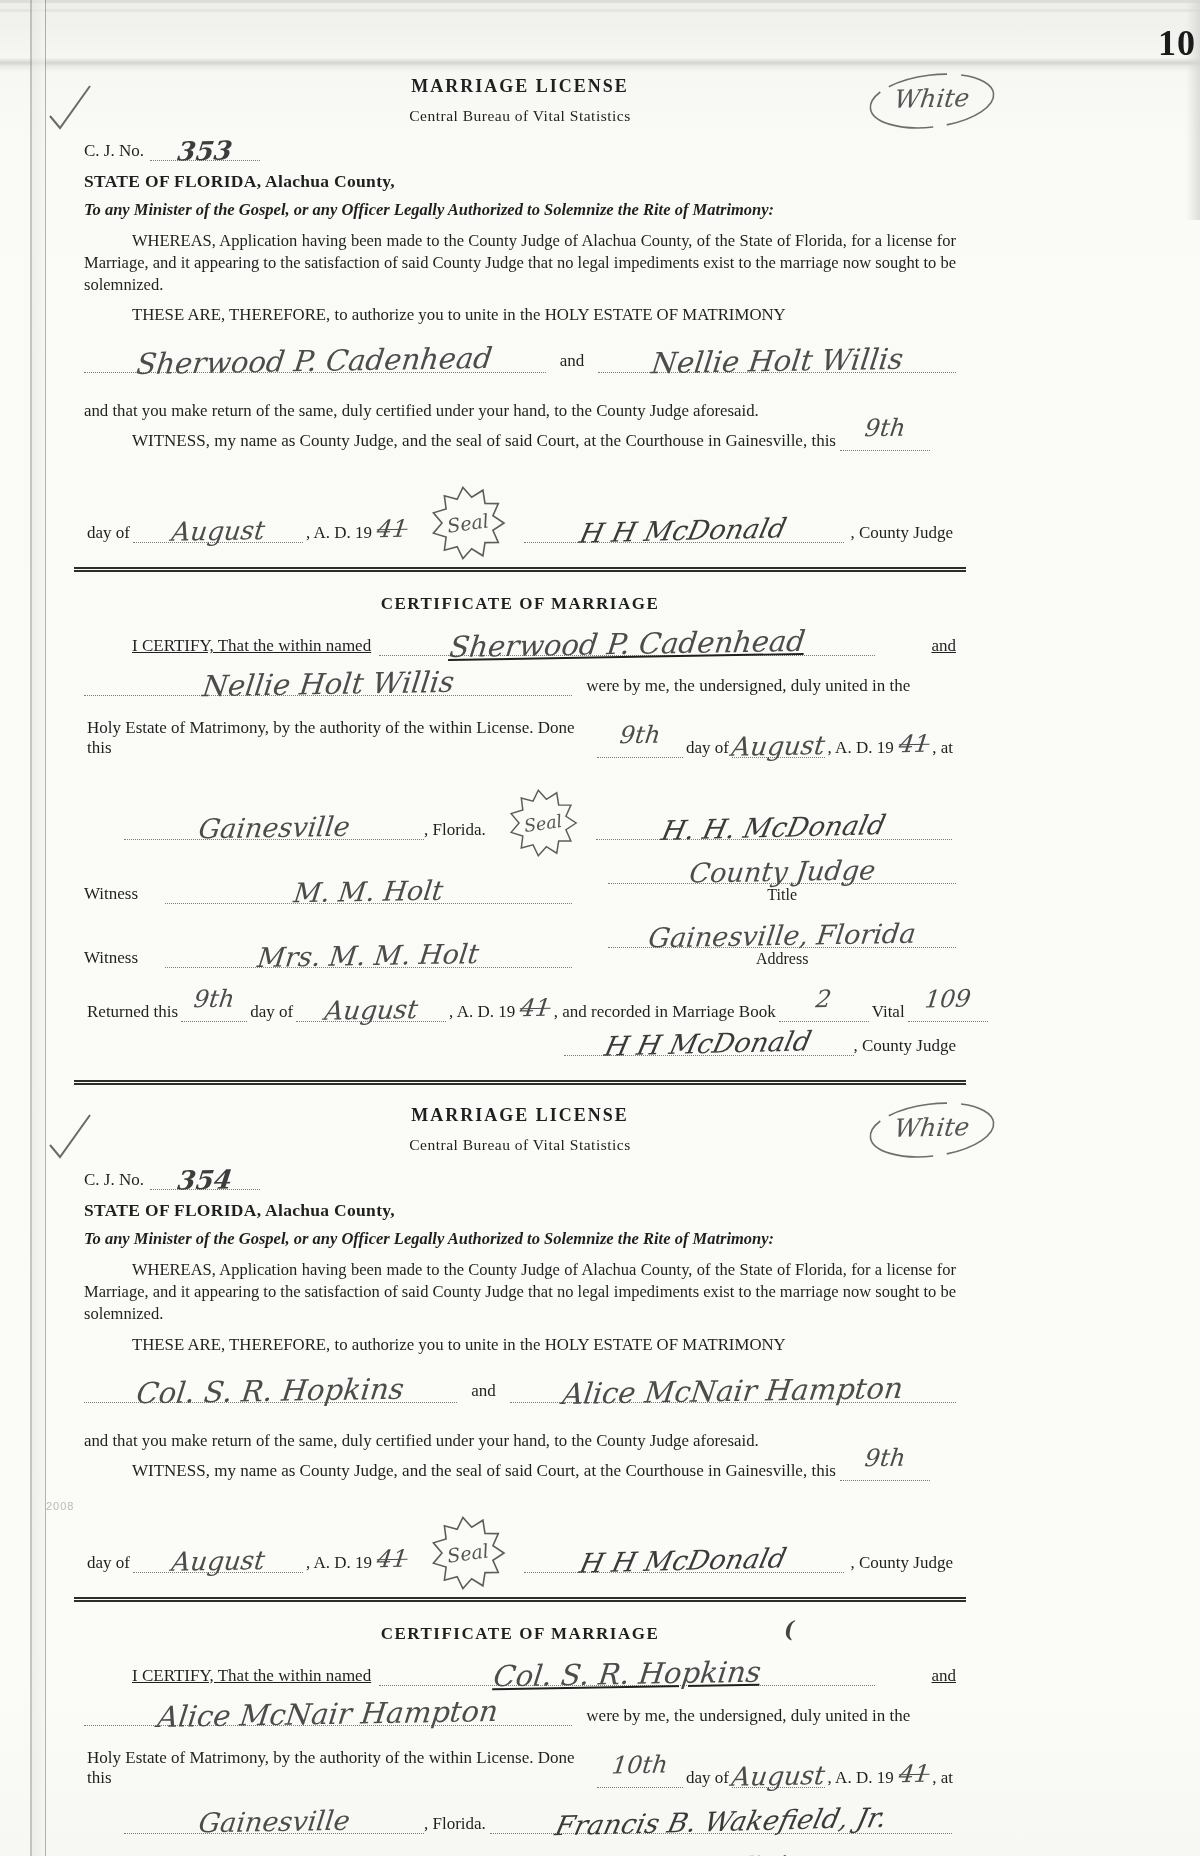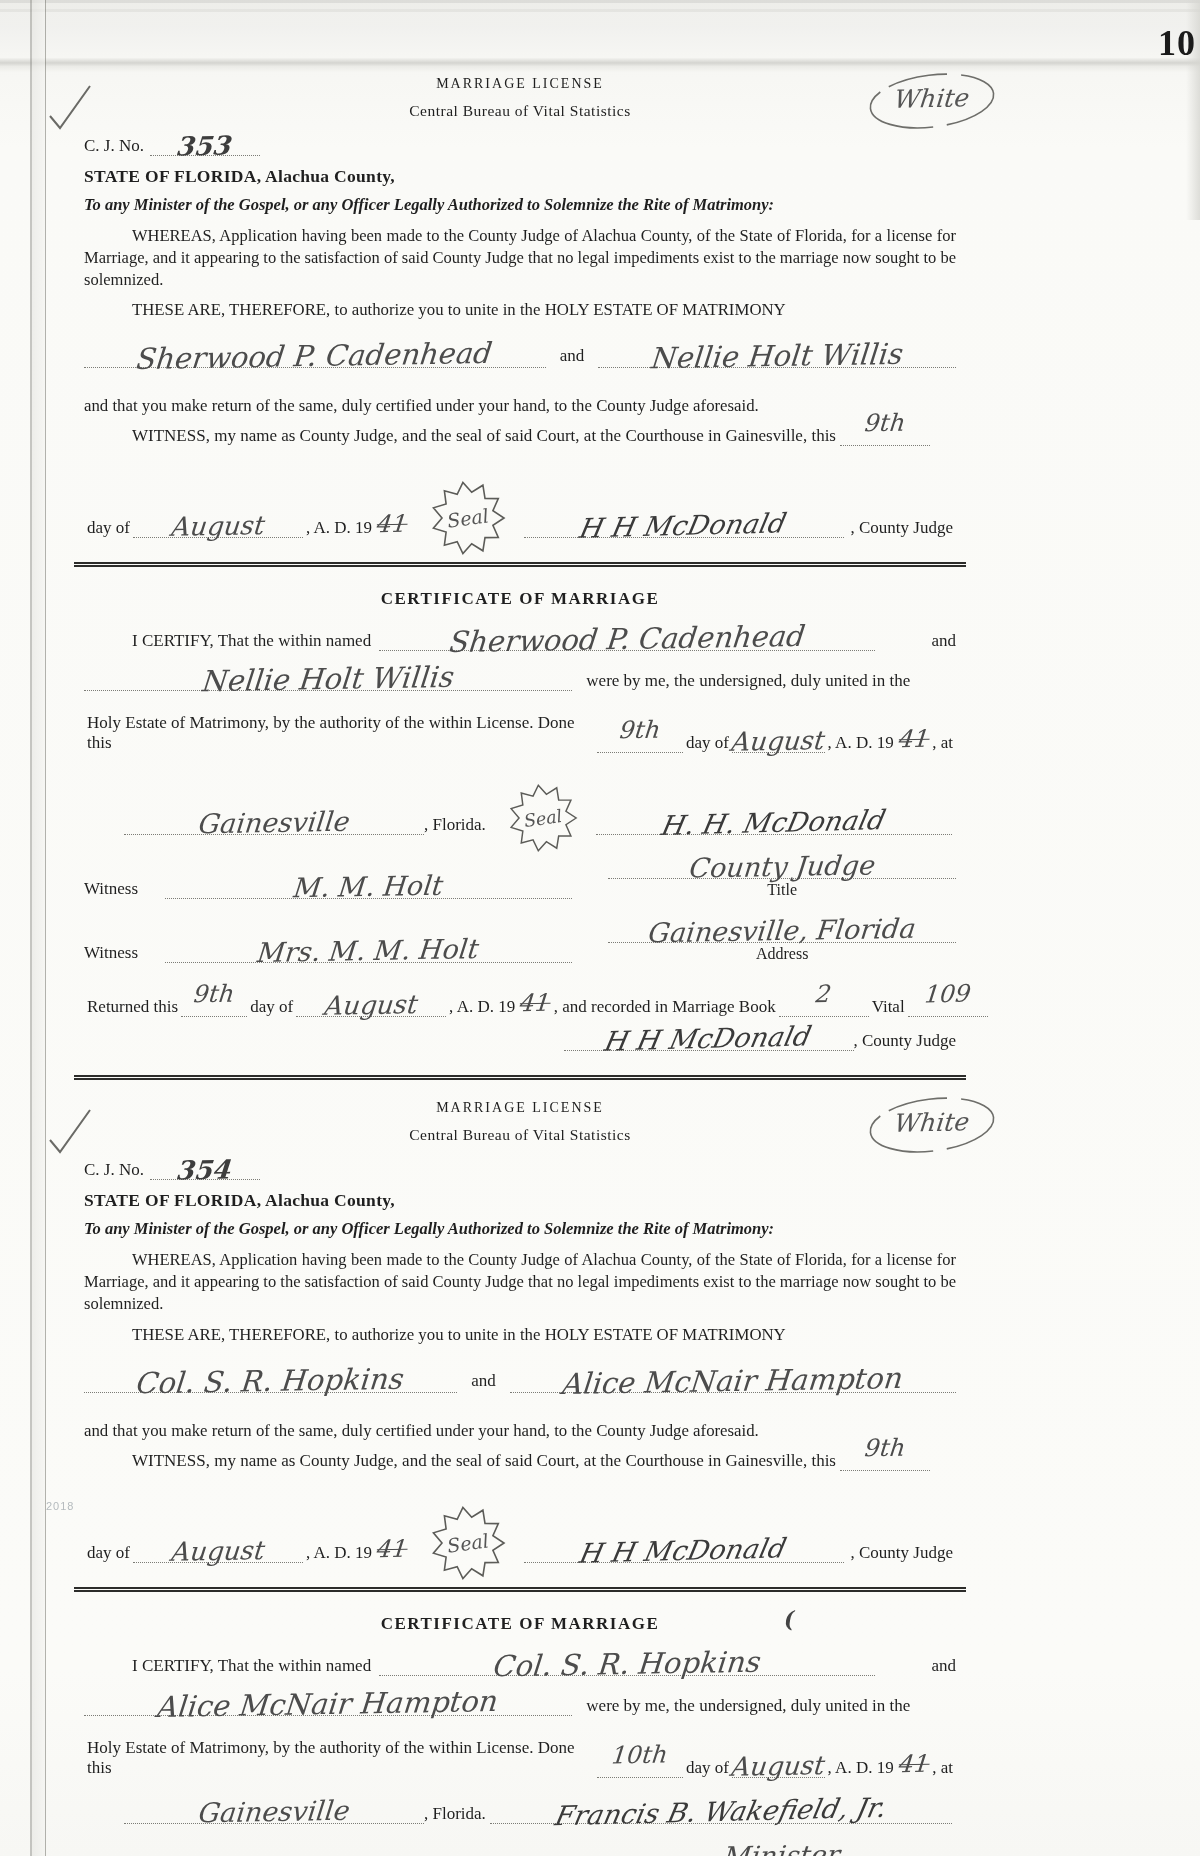--- a/index.html
+++ b/index.html
@@ -38,21 +38,21 @@
   .hw.wname{ font-size:27px; }
   .raised  { position:relative; top:-12px; }
   .line { display:flex; align-items:flex-end; }
   .fill { border-bottom:1px dotted #7c7c76; display:inline-flex; justify-content:center; align-items:flex-end; height:1.25em; }
   .fill .hw { margin-bottom:-4px; }
   .grow { flex:1 1 auto; }
   .center { justify-content:center; }
   .indent { padding-left:48px; }
   
   .ml-header { position:relative; text-align:center; }
-  .ml-title { font-weight:normal; font-size:14px; letter-spacing:2px; }
+  .ml-title { font-weight:bold; font-size:18px; letter-spacing:2px; }
   .ml-sub { text-align:center; font-size:15.5px; margin-top:10px; letter-spacing:.5px; }
   .checkmark { position:absolute; left:-38px; top:6px; }
   .race-note { position:absolute; right:-42px; top:-6px; width:132px; height:62px; }
   .race-note svg { position:absolute; inset:0; }
   .race-text { position:absolute; left:0; right:0; top:14px; text-align:center; font-size:25px; color:#555; }
   .cj-line { margin-top:16px; }
   .cj-line .fill { width:110px; margin-left:6px; }
   .cj-line .hw { margin-bottom:-6px; }
   .state-line { margin-top:10px; font-size:17.5px; letter-spacing:.3px;font-weight:bold; }
   .salutation { margin-top:8px; font-style:italic; font-weight:bold; font-size:16.5px; }
@@ -65,21 +65,21 @@
   .witness-line .fill { margin-left:4px; min-width:90px; flex:0 0 90px; }
   .dayline { margin-top:30px; }
   .dayline .monthfill { width:170px; flex:0 0 170px; }
   .dayline .printed { padding:0 3px; }
   .sealwrap { margin:0 14px -26px 22px; }
   .sigfill { flex:1 1 auto; margin:0 4px; }
   .rule { height:5px; border-top:2px solid #2c2c2a; border-bottom:2px solid #2c2c2a; margin:24px -10px 0; }
   
   .cert-title { position:relative; text-align:center; font-weight:bold; font-size:17px; letter-spacing:1.5px; margin-top:22px; }
   .stray-mark { position:absolute; right:160px; top:-8px; font-size:22px; color:#444; font-family:"DejaVu Serif",serif; font-style:italic; }
-  .certify { margin-top:22px; }
+  .certify { margin-top:22px;text-decoration:underline; }
   .certify .printed { padding-left:48px; white-space:nowrap; }
   .certify .fill { margin:0 8px; }
   .bride-line { margin-top:20px; }
   .bride-line .fill { flex:0 0 56%; }
   .bride-line .printed { padding-left:14px; }
   .holy { margin-top:22px; }
   .holy .printed { white-space:nowrap; padding:0 3px; }
   .holy .dayfill { flex:0 0 86px; }
   .holy .monthfill { flex:1 1 auto; }
   .cityline { margin-top:26px; }
@@ -101,21 +101,21 @@
   svg text { font-family:"DejaVu Serif",serif; font-style:italic; }
 </style>
 </head>
 <body>
 
 <div class="scan-topband"></div>
 <div class="scan-topline"></div>
 <div class="scan-leftedge"></div>
 <div class="scan-rightedge"></div>
 <div class="page-number">10</div>
-<div class="watermark">2018</div>
+<div class="watermark">2008</div>
 
 <div class="content">
 
   <div>
     <div class="ml-header">
       <svg class="checkmark" width="46" height="50" viewBox="0 0 46 50">
         <path d="M4 34 L14 46 L44 4" fill="none" stroke="#6a6a66" stroke-width="2"></path>
       </svg>
       <div class="ml-title printed">MARRIAGE LICENSE</div>
       <div class="race-note">

